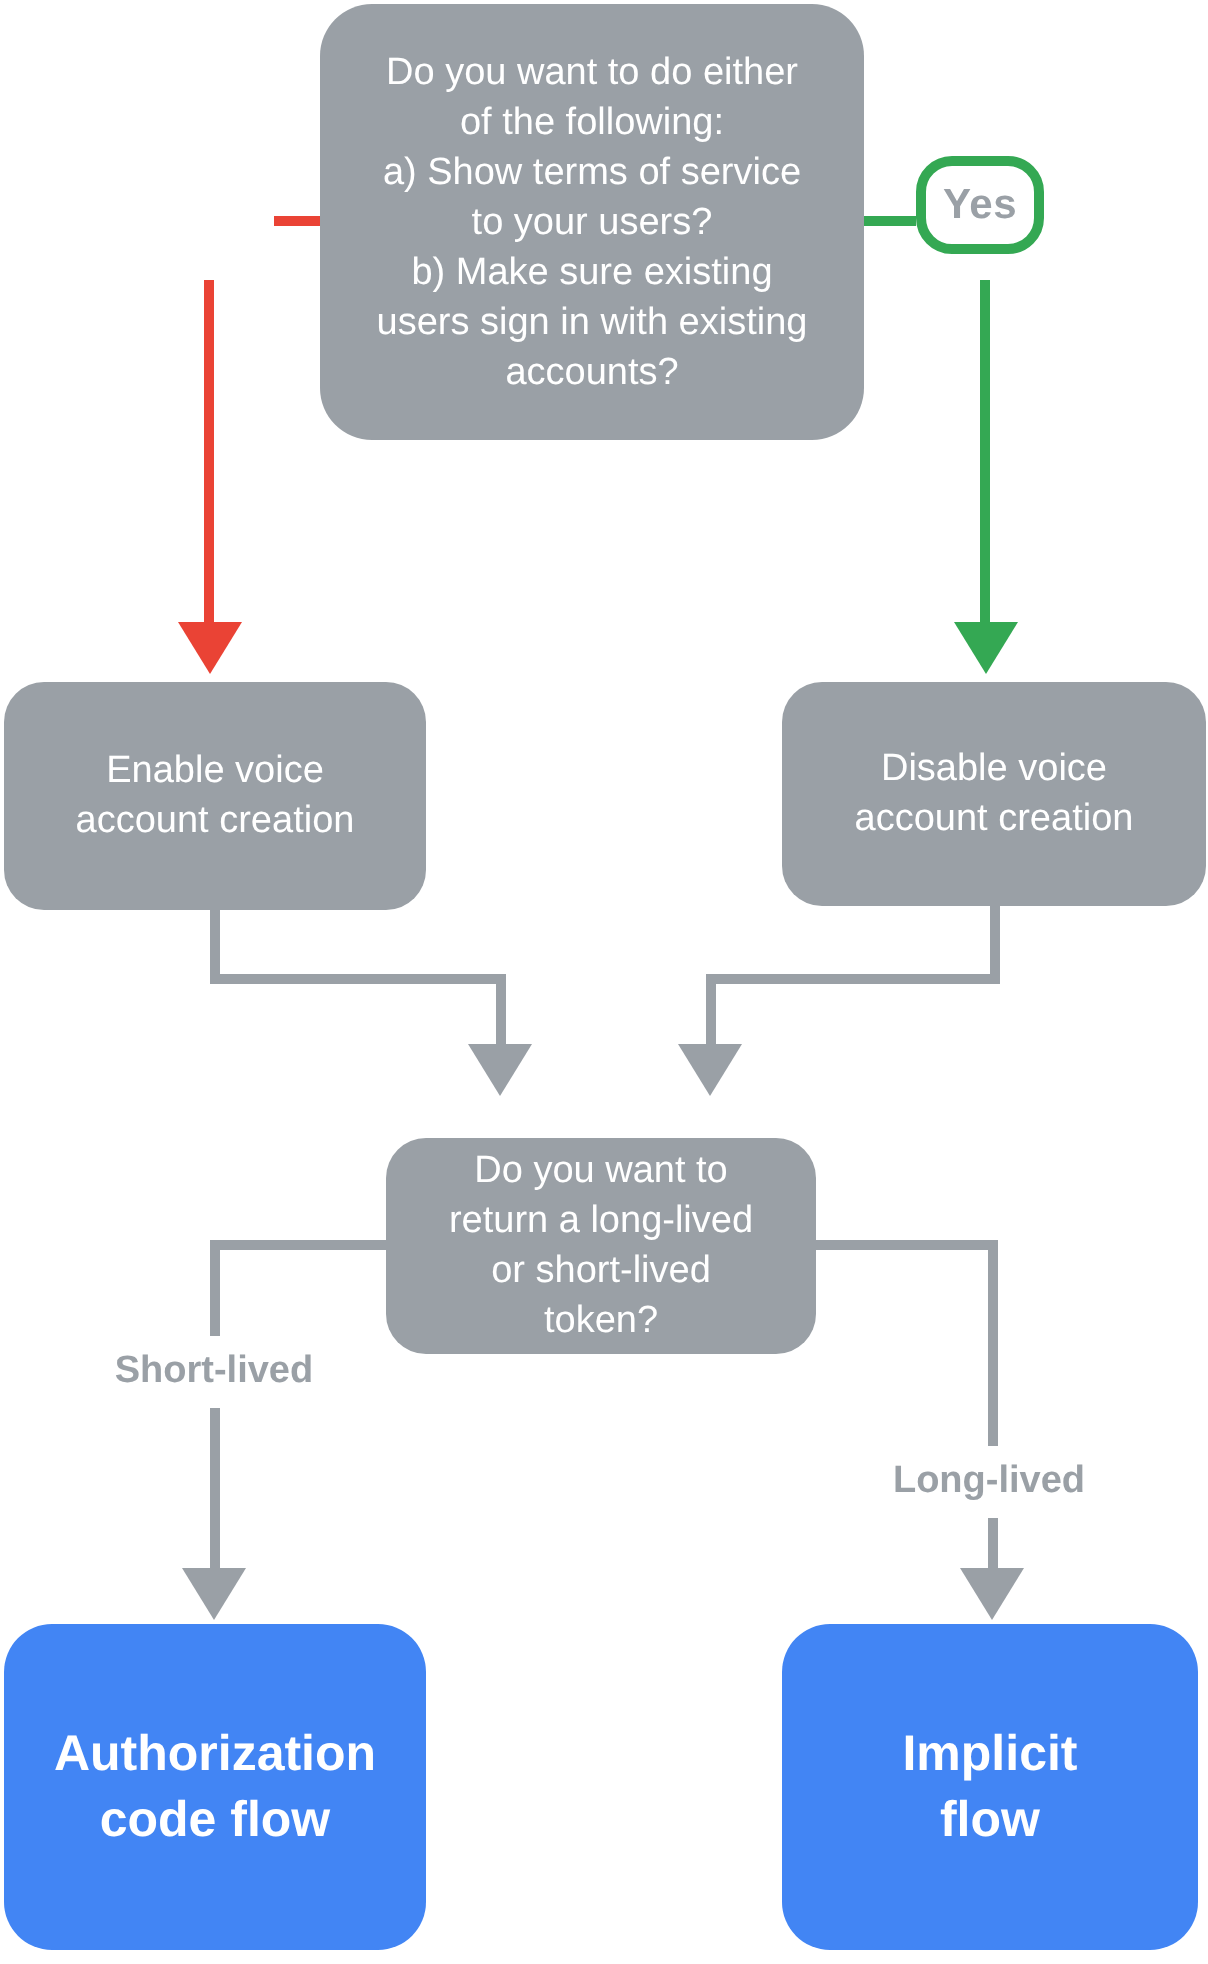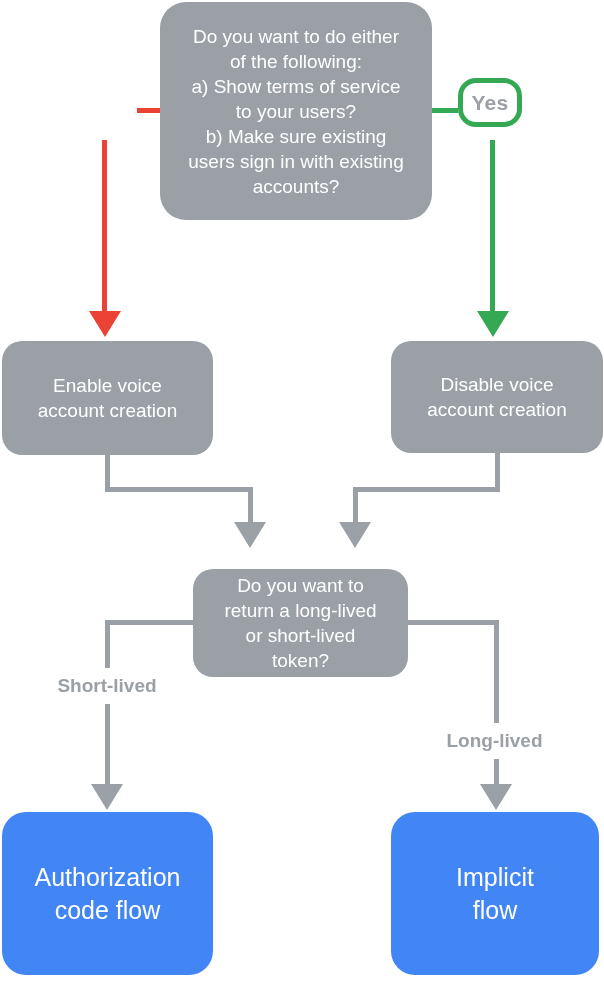--- a/index.html
+++ b/index.html
@@ -24,21 +24,21 @@
   }
   .badge.no{border:5px solid var(--red);}
   .badge.yes{border:5px solid var(--green);}
   .branch-label{
     position:absolute;display:flex;align-items:center;justify-content:center;
     background:#fff;color:var(--gray);font-size:19px;font-weight:700;
     z-index:3;box-sizing:border-box;
   }
   .blue-box{
     background:var(--blue);color:#fff;border-radius:24px;
-    font-size:25px;line-height:33px;font-weight:400;
+    font-size:25px;line-height:33px;font-weight:700;
   }
   .line{position:absolute;background:var(--gray);z-index:1;}
   .line.red{background:var(--red);}
   .line.green{background:var(--green);}
   .arrow{
     position:absolute;width:0;height:0;z-index:1;
     border-left:16px solid transparent;border-right:16px solid transparent;
     border-top:26px solid var(--gray);
   }
   .arrow.red{border-top-color:var(--red);}

